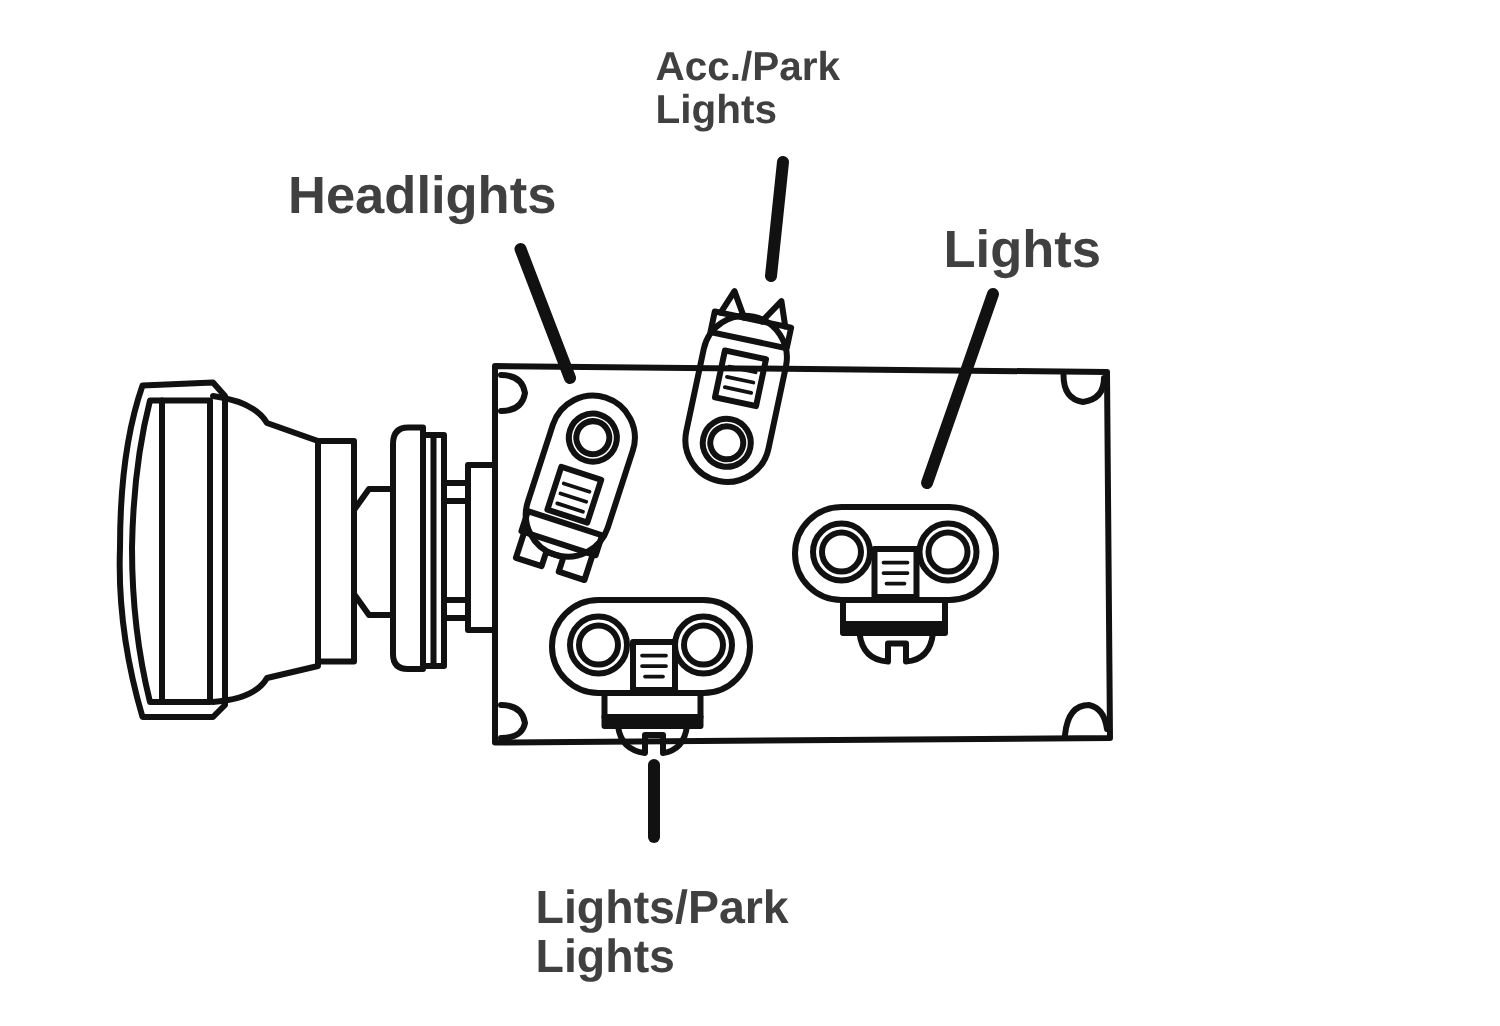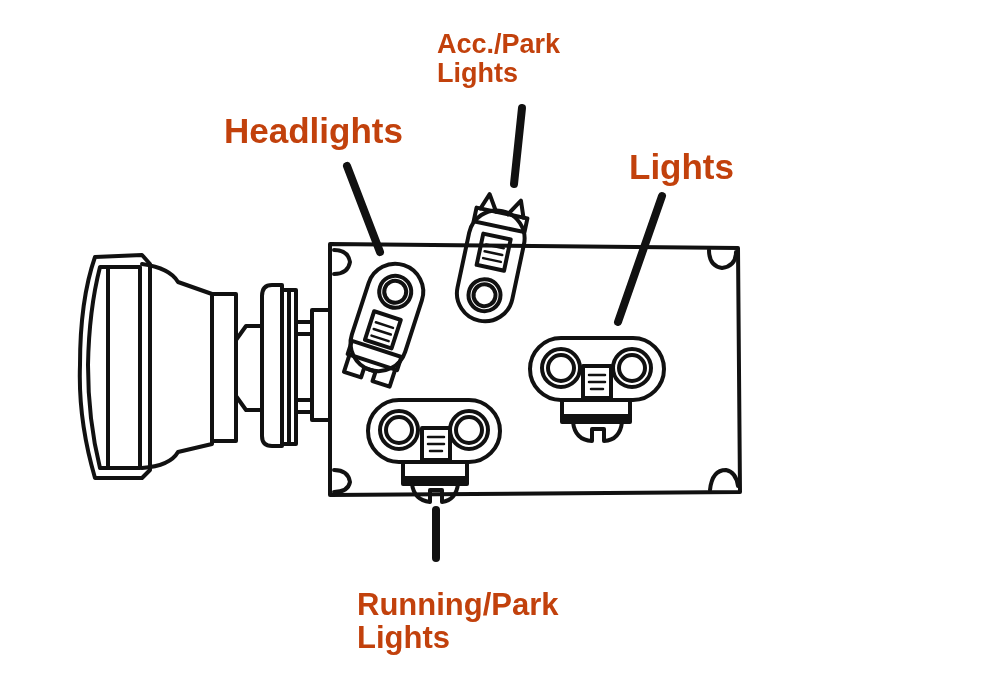--- a/index.html
+++ b/index.html
@@ -1,19 +1,19 @@
 <!DOCTYPE html>
 <html><head>
 <meta charset="utf-8">
 <style>
   html, body { margin:0; padding:0; background:#ffffff; }
   .canvas { position:relative; width:1000px; height:684px; overflow:hidden; background:#ffffff; }
   svg { position:absolute; left:0; top:0; }
-  .label { position:absolute; font-family:"Liberation Sans", sans-serif; font-weight:bold; color:#c2410c; line-height:1.08; }
-  .lbl-head { left:192px; top:112px; font-size:35px;margin-left:32px; }
+  .label { position:absolute; font-family:"Liberation Sans", sans-serif; font-weight:bold; color:#404040; line-height:1.08; }
+  .lbl-head { left:192px; top:112px; font-size:35px; }
   .lbl-acc { left:437px; top:30px; font-size:27px; }
   .lbl-bat { left:629px; top:148px; font-size:35px; }
   .lbl-run { left:357px; top:588px; font-size:31px; }
 </style>
 </head>
 <body>
 
 <div class="canvas">
 
   <svg width="1000" height="684" viewBox="0 0 1000 684" fill="none" stroke="#111" stroke-width="4" stroke-linejoin="round" stroke-linecap="round">
@@ -99,16 +99,16 @@
   <div class="label lbl-head">Headlights</div>
 
   <div class="label lbl-acc">
     <div>Acc./Park</div>
     <div>Lights</div>
   </div>
 
   <div class="label lbl-bat">Lights</div>
 
   <div class="label lbl-run">
-    <div>Running/Park</div>
+    <div>Lights/Park</div>
     <div>Lights</div>
   </div>
 </div>
 
 </body></html>

